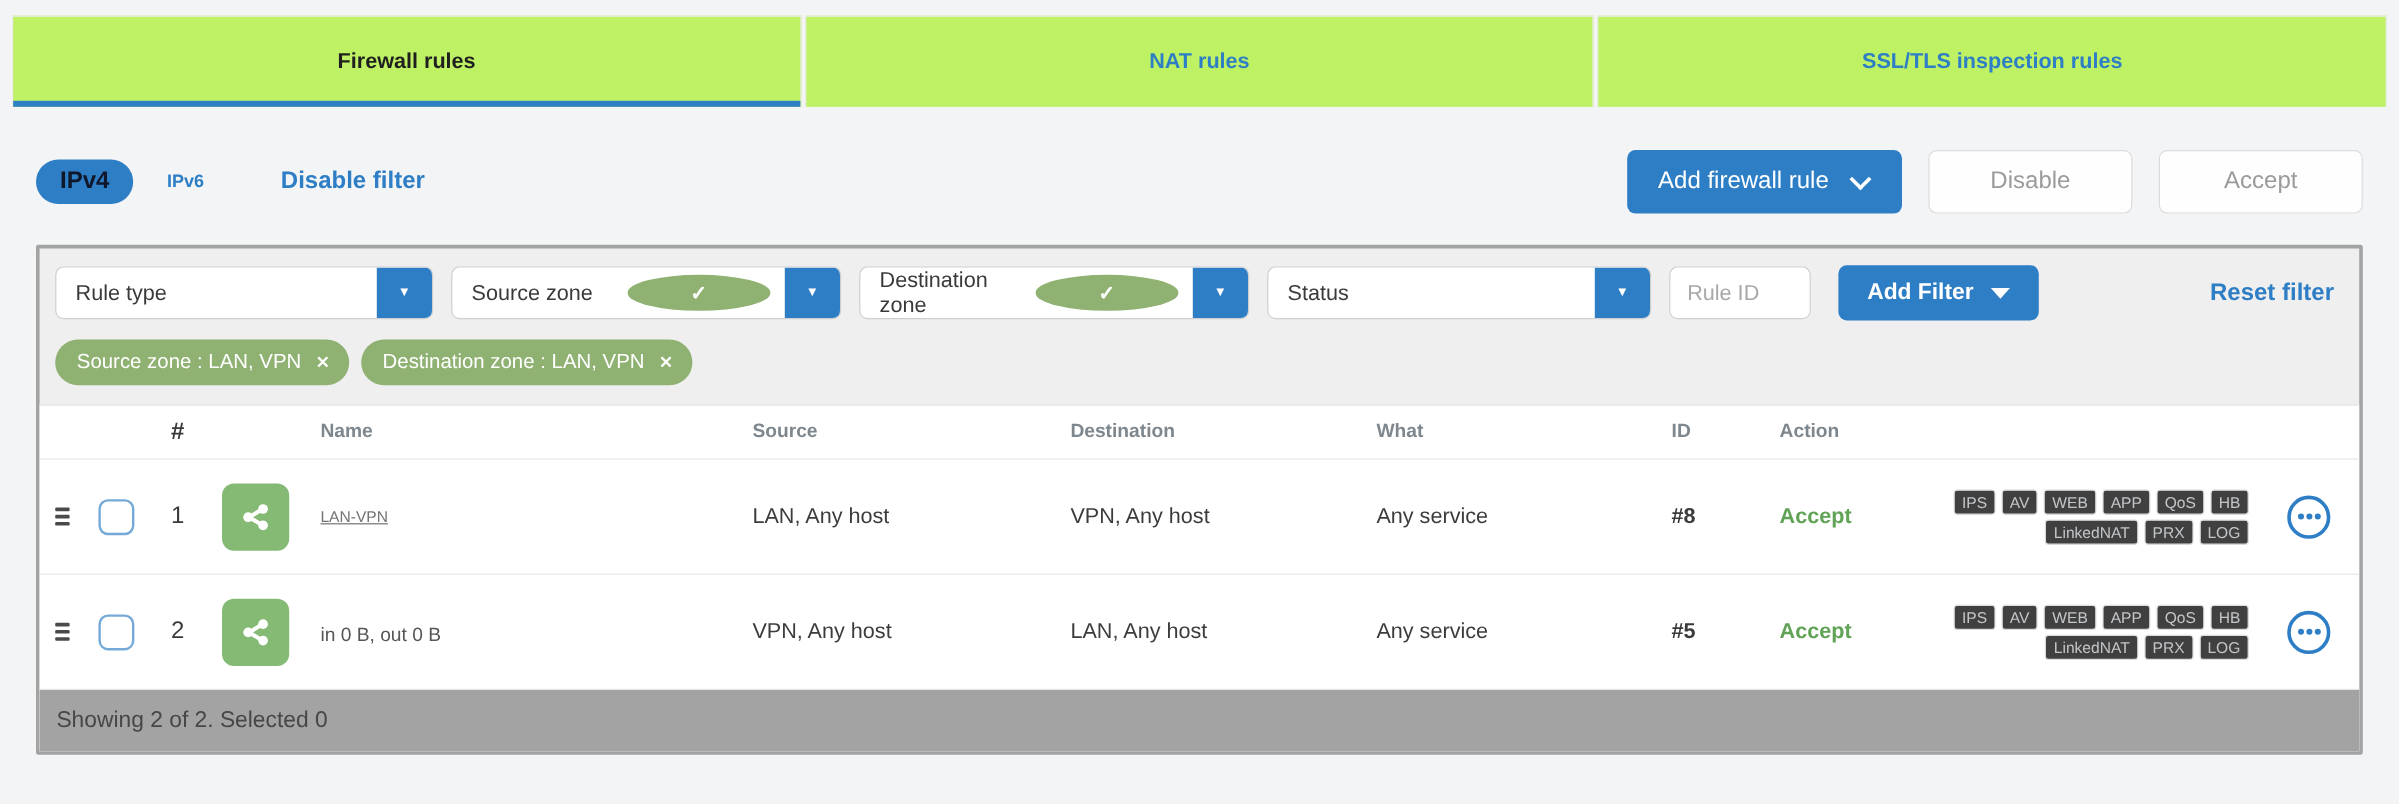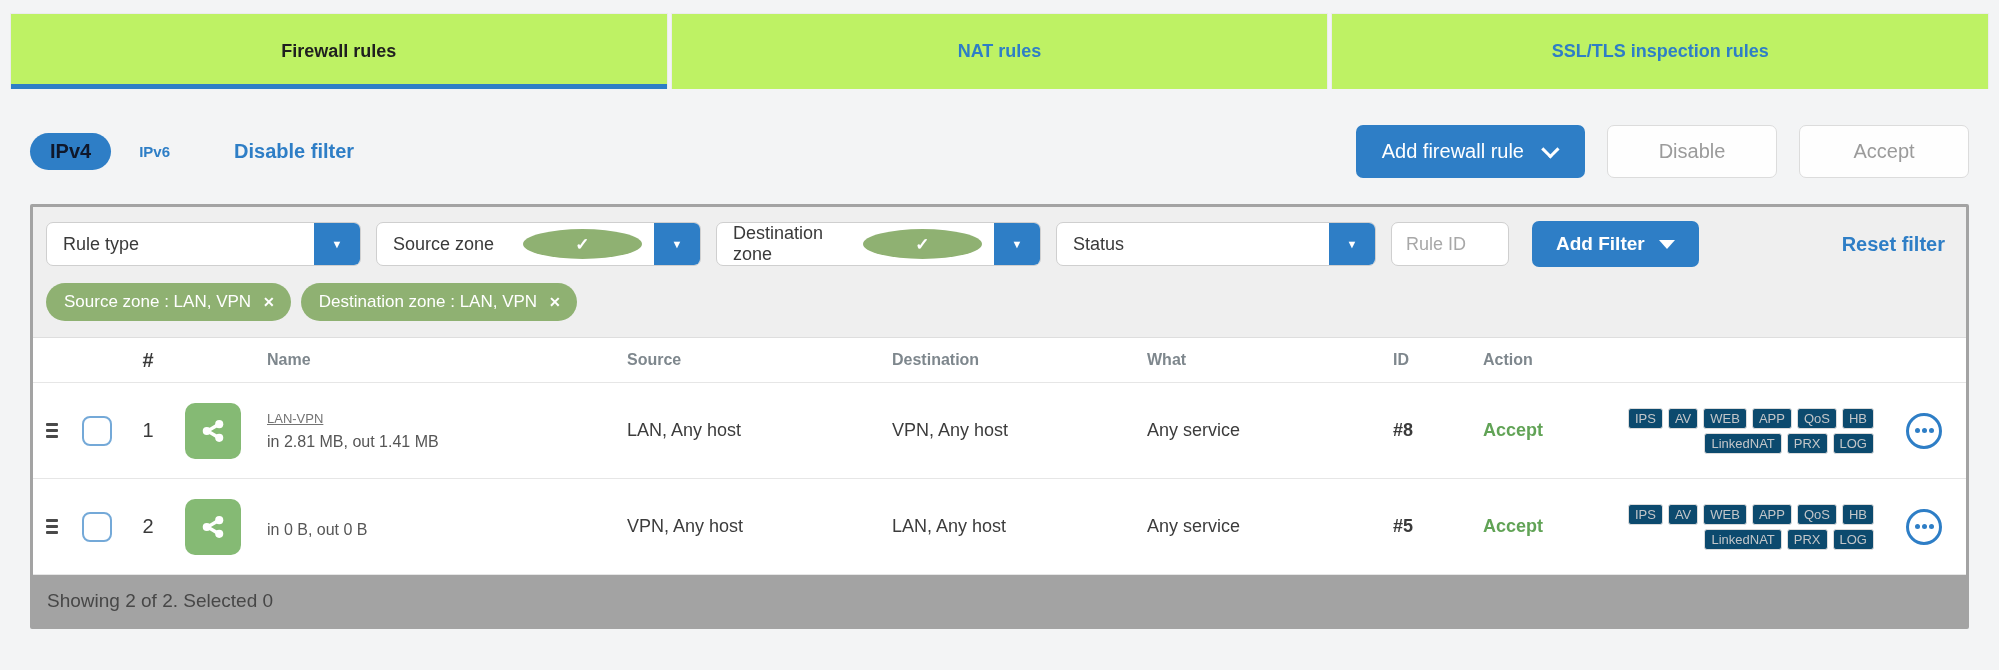--- a/index.html
+++ b/index.html
@@ -69,21 +69,21 @@
   .grip{display:flex;flex-direction:column;gap:3px;cursor:grab;}
   .grip i{width:12px;height:3px;background:#4a4a4a;border-radius:1px;}
   .checkbox{width:30px;height:30px;border:2px solid #74a9d8;border-radius:8px;background:#fff;cursor:pointer;display:inline-block;}
   .shareicon{width:56px;height:56px;border-radius:10px;background:var(--icon-green);display:flex;align-items:center;justify-content:center;cursor:pointer;}
   .rulename{font-size:13px;font-weight:400;color:#737373;text-decoration:underline;cursor:pointer;}
   .traffic{font-size:16px;color:#565656;margin-top:7px;}
   .ruleid-val{font-size:18px;font-weight:700;color:#3a3a3a;}
   .accept{font-size:18px;font-weight:700;color:var(--accept-green);}
   .badges{display:flex;flex-direction:column;align-items:flex-end;gap:4px;}
   .badgeline{display:flex;gap:5px;}
-  .badge{border:1px solid #dcdcdc;border-radius:3px;color:#c3c6c9;font-size:13px;padding:2px 6px;background:#0c4a6e;}
+  .badge{border:1px solid #dcdcdc;border-radius:3px;color:#c3c6c9;font-size:13px;padding:2px 6px;background:#404040;}
   .menu-dots{width:36px;height:36px;border:3px solid var(--accent-blue);border-radius:50%;display:flex;align-items:center;justify-content:center;gap:2px;cursor:pointer;background:#fff;}
   .menu-dots i{width:5px;height:5px;border-radius:50%;background:var(--accent-blue);}
 
   .tfoot{background:#a3a3a3;height:51px;display:flex;align-items:center;padding:0 14px;font-size:19px;color:#474747;}
 </style>
 </head>
 <body>
 
 <div class="tabbar">
   <div class="tab active">Firewall rules</div>
@@ -193,21 +193,20 @@
             <line x1="5.5" y1="9" x2="12.5" y2="4.8" stroke="#fff" stroke-width="2.2"></line>
             <line x1="5.5" y1="9" x2="12.5" y2="13.2" stroke="#fff" stroke-width="2.2"></line>
             <circle cx="5" cy="9" r="2.6" fill="#fff"></circle>
             <circle cx="13" cy="4.6" r="2.6" fill="#fff"></circle>
             <circle cx="13" cy="13.4" r="2.6" fill="#fff"></circle>
           </svg>
         </span>
       </div>
       <div class="c-name">
         <div class="rulename">LAN-VPN</div>
-        <div class="traffic">in 2.81 MB, out 1.41 MB</div>
       </div>
       <div class="c-src cell-text">LAN, Any host</div>
       <div class="c-dst cell-text">VPN, Any host</div>
       <div class="c-what cell-text">Any service</div>
       <div class="c-id"><span class="ruleid-val">#8</span></div>
       <div class="c-act"><span class="accept">Accept</span></div>
       <div class="c-feat">
         <div class="badges">
           <div class="badgeline">
               <span class="badge">IPS</span>

